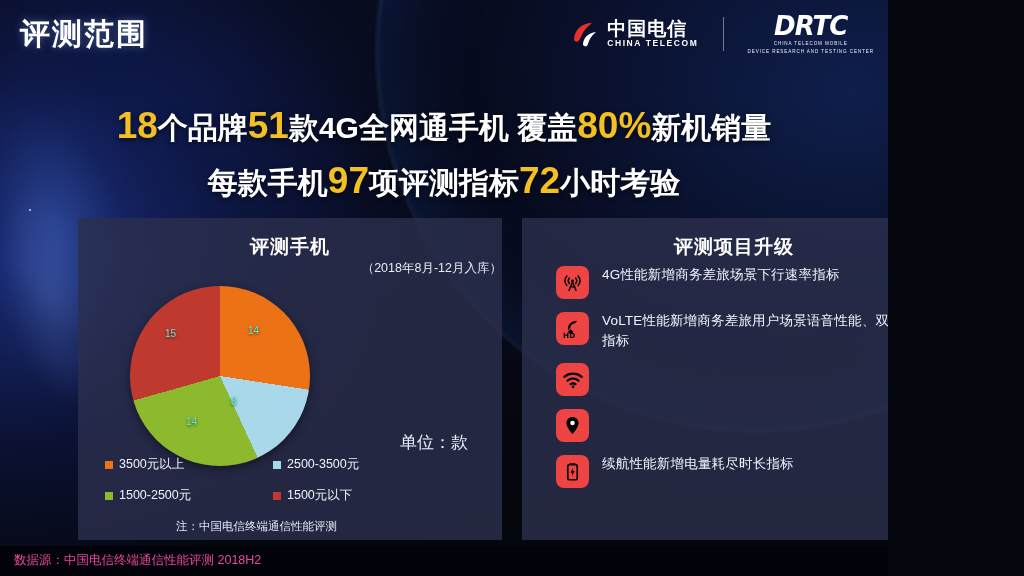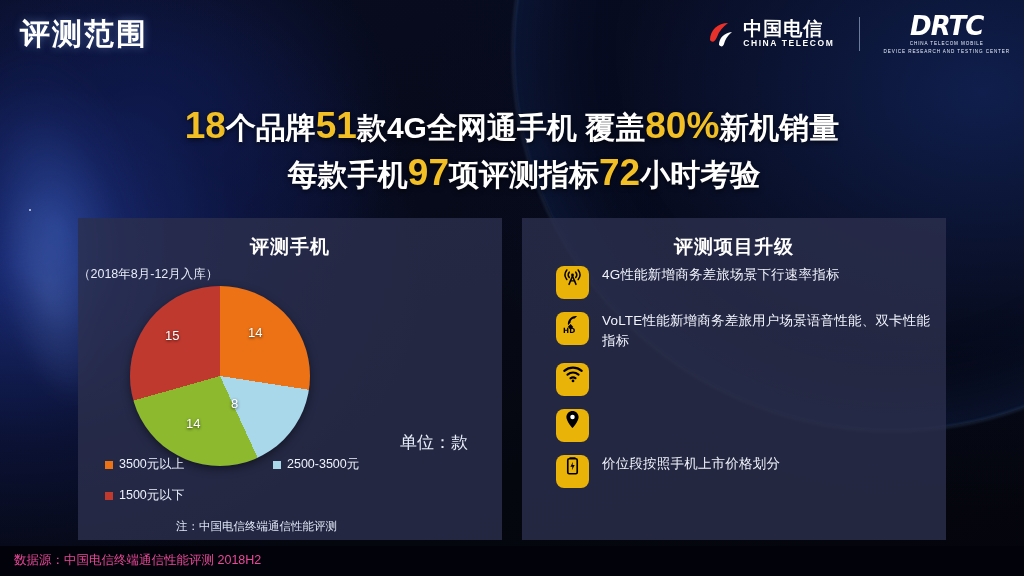--- a/index.html
+++ b/index.html
@@ -2,21 +2,21 @@
 <html lang="zh"><head>
 <meta charset="utf-8">
 <title>评测范围</title>
 <style>
   html,body{margin:0;padding:0;}
   body{
     width:1024px;height:576px;overflow:hidden;
     font-family:"Liberation Sans","DejaVu Sans",sans-serif;
     background:#05070f;
   }
-  #stage{position:relative;width:1024px;height:576px;overflow:hidden;background:#05060e;}
+  #stage{position:relative;width:888px;height:576px;overflow:hidden;background:#05060e;}
 
   
   .bg-base{position:absolute;inset:0;
     background:
       radial-gradient(ellipse 520px 400px at 2% 46%, rgba(26,44,120,.95) 0%, rgba(14,24,74,.55) 45%, rgba(5,8,24,0) 78%),
       radial-gradient(ellipse 360px 300px at 14% 22%, rgba(18,32,96,.75) 0%, rgba(7,12,40,0) 72%),
       radial-gradient(ellipse 700px 520px at 96% 16%, rgba(17,34,86,.85) 0%, rgba(8,14,42,.35) 52%, rgba(4,6,18,0) 80%),
       linear-gradient(160deg,#080c20 0%,#070a1a 38%,#05070f 70%,#04050c 100%);
   }
   .planet-arc{position:absolute;right:-250px;top:-330px;width:760px;height:760px;border-radius:50%;
@@ -67,54 +67,54 @@
   .drtc-word{font-size:26px;font-weight:bold;color:#fff;letter-spacing:-1px;font-style:italic;
     font-family:"DejaVu Sans",sans-serif;line-height:1;}
   .drtc-sub1,.drtc-sub2{font-size:4.6px;color:#e8eefc;letter-spacing:.9px;line-height:1.35;text-align:center;}
 
   
   .headline{position:absolute;width:100%;text-align:center;font-weight:bold;white-space:nowrap;}
   .headline .w{color:#ffffff;text-shadow:0 2px 5px rgba(0,0,0,.65);}
   .headline .y{color:#f2c024;text-shadow:0 2px 5px rgba(0,0,0,.65);}
   .hl1{top:105px;font-size:30px;}
   .hl1 .big{font-size:37px;text-align:center;}
-  .hl2{top:152px;font-size:30px;margin-left:12px;}
+  .hl2{top:160px;font-size:30px;}
   .hl2 .big{font-size:37px;}
 
   
   .panel{position:absolute;background:rgba(44,48,78,.80);}
   .panel-left{left:78px;top:218px;width:424px;height:322px;}
   .panel-right{left:522px;top:218px;width:424px;height:322px;}
   .panel-h{text-align:center;color:#fff;font-size:19px;font-weight:bold;letter-spacing:1px;}
   .panel-left .panel-h{margin-top:16px;}
   .panel-right .panel-h{margin-top:16px;}
-  .panel-sub{text-align:left;color:#e7ecf8;font-size:12.5px;margin-top:6px;}
+  .panel-sub{text-align:right;color:#e7ecf8;font-size:12.5px;margin-top:0;}
 
   
   .pie-wrap{position:absolute;left:130px;top:286px;width:180px;height:180px;}
   .pie{width:180px;height:180px;border-radius:50%;
     box-shadow:0 3px 10px rgba(0,0,0,.45);}
-  .slice-val{position:absolute;color:#ffffff;font-size:13px;text-shadow:0 1px 3px rgba(0,0,0,.7);}
+  .slice-val{position:absolute;color:#5eead4;font-size:10px;text-shadow:0 1px 3px rgba(0,0,0,.7);}
   .v-orange{left:118px;top:39px;}
   .v-blue{left:101px;top:110px;}
   .v-green{left:56px;top:130px;}
   .v-red{left:35px;top:42px;}
   .unit{position:absolute;left:400px;top:431px;color:#e9eefb;font-size:17px;}
 
   .legend{position:absolute;left:105px;top:456px;width:330px;
     display:grid;grid-template-columns:1fr 1fr;row-gap:14px;column-gap:6px;}
   .lg{display:flex;align-items:center;gap:6px;color:#eef2fd;font-size:12.5px;}
   .lg .sw{width:8px;height:8px;flex:0 0 8px;display:inline-block;}
   .lg-note{position:absolute;left:176px;top:519px;color:#dfe6f6;font-size:11.5px;}
 
   
   .feat-list{position:absolute;left:556px;top:265px;width:380px;}
   .feat{display:flex;align-items:flex-start;gap:13px;margin-bottom:12px;}
-  .feat-ico{flex:0 0 33px;width:33px;height:33px;border-radius:8px;background:#eab308;
-    display:flex;justify-content:center;margin-top:1px;}
+  .feat-ico{flex:0 0 33px;width:33px;height:33px;border-radius:8px;background:#ef4444;
+    display:flex;align-items:center;justify-content:center;margin-top:1px;}
   .feat-txt{color:#f1f4fd;font-size:13.5px;line-height:1.45;letter-spacing:.2px;}
 
   
   .footbar{position:absolute;left:0;bottom:0;width:1024px;height:30px;background:#02030a;}
   .foot-txt{position:absolute;left:14px;bottom:7px;color:#ec4899;font-size:12.5px;}
 </style>
 </head>
 <body>
 
 <div id="stage">
@@ -171,20 +171,24 @@
   <div class="unit">单位：款</div>
 
   <div class="legend">
     <div class="lg">
       <span class="sw" style="background:#ec7215"></span>
       <span>3500元以上</span>
     </div>
     <div class="lg">
       <span class="sw" style="background:#a8d8ea"></span>
       <span>2500-3500元</span>
+    </div>
+    <div class="lg">
+      <span class="sw" style="background:#8cb92e"></span>
+      <span>1500-2500元</span>
     </div>
     <div class="lg">
       <span class="sw" style="background:#c0392f"></span>
       <span>1500元以下</span>
     </div>
   </div>
   <div class="lg-note">注：中国电信终端通信性能评测</div>
 
   <div class="panel panel-right">
     <div class="panel-h">评测项目升级</div>
@@ -240,21 +244,21 @@
     </div>
 
     <div class="feat">
       <span class="feat-ico">
         <svg width="21" height="21" viewBox="0 0 24 24">
           <rect x="8.4" y="2.6" width="7.2" height="1.7" rx=".5" fill="#000"></rect>
           <rect x="6.6" y="4.3" width="10.8" height="17.1" rx="1.6" fill="none" stroke="#000" stroke-width="1.9"></rect>
           <path d="M12.6 7.6 9.6 13.4h2.3l-.6 4 3.2-5.9h-2.4l.5-3.9z" fill="#000"></path>
         </svg>
       </span>
-      <span class="feat-txt">价位段按照手机上市价格划分</span>
+      <span class="feat-txt">续航性能新增电量耗尽时长指标</span>
     </div>
 
   </div>
 
   <div class="footbar"></div>
   <div class="foot-txt">数据源：中国电信终端通信性能评测 2018H2</div>
 
 </div>
 
 </body></html>

